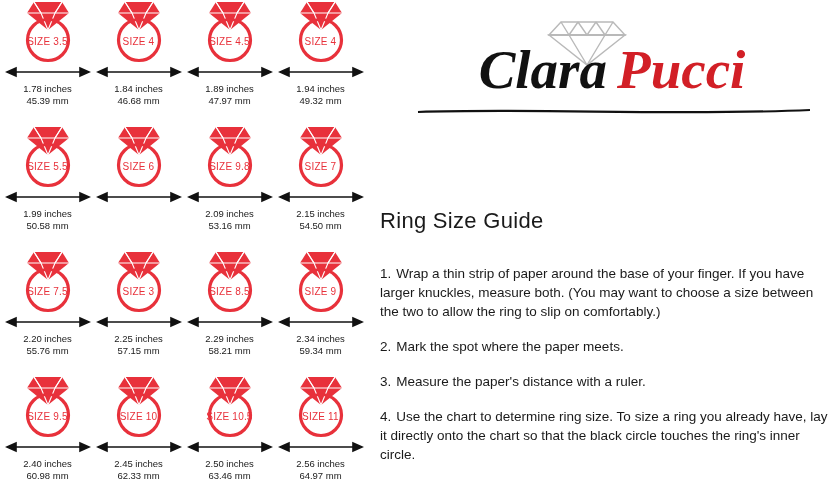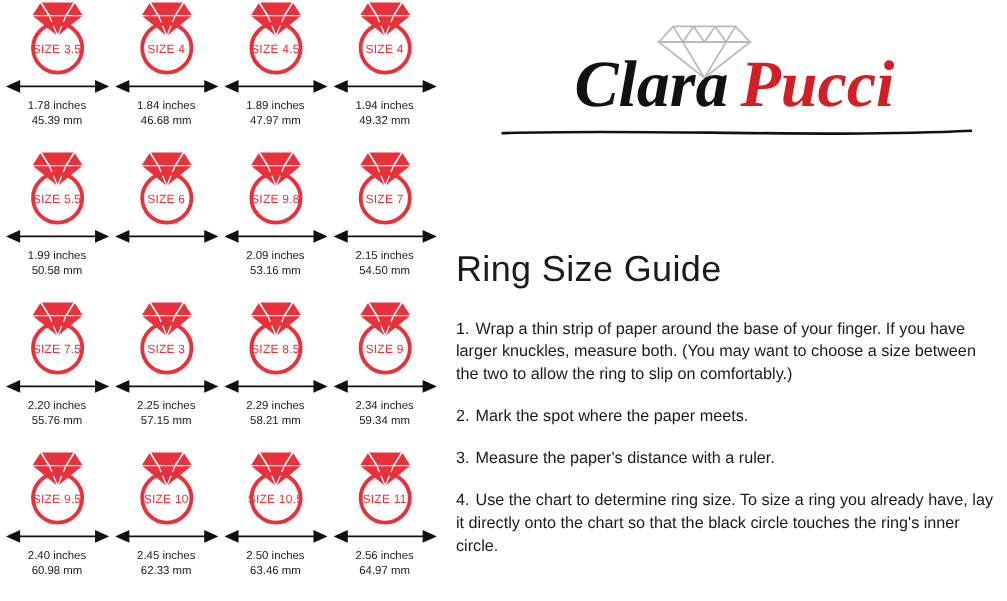--- a/index.html
+++ b/index.html
@@ -120,21 +120,21 @@
     position: absolute;
     left: 30px;
     top: 86px;
     width: 400px;
     height: 3px;
   }
   .guide-title {
     position: absolute;
     left: 6px;
     top: 192px;
-    font-size: 30px;
+    font-size: 22px;
     color: #1a1a1a;
     font-family: "Liberation Sans", sans-serif;
     letter-spacing: 0.3px;
   }
   .steps {
     position: absolute;
     left: 6px;
     top: 248px;
     width: 452px;
   }

